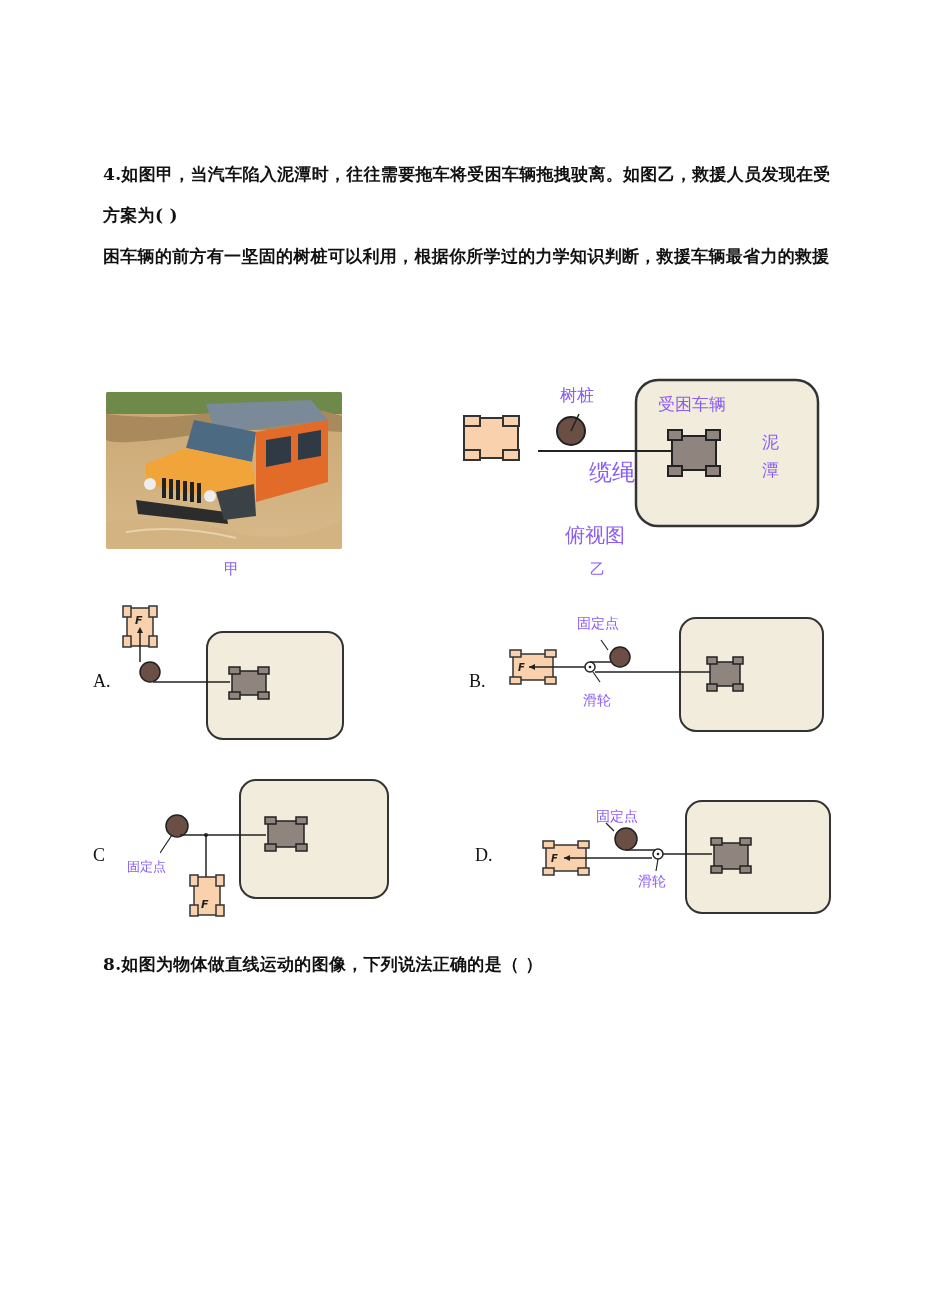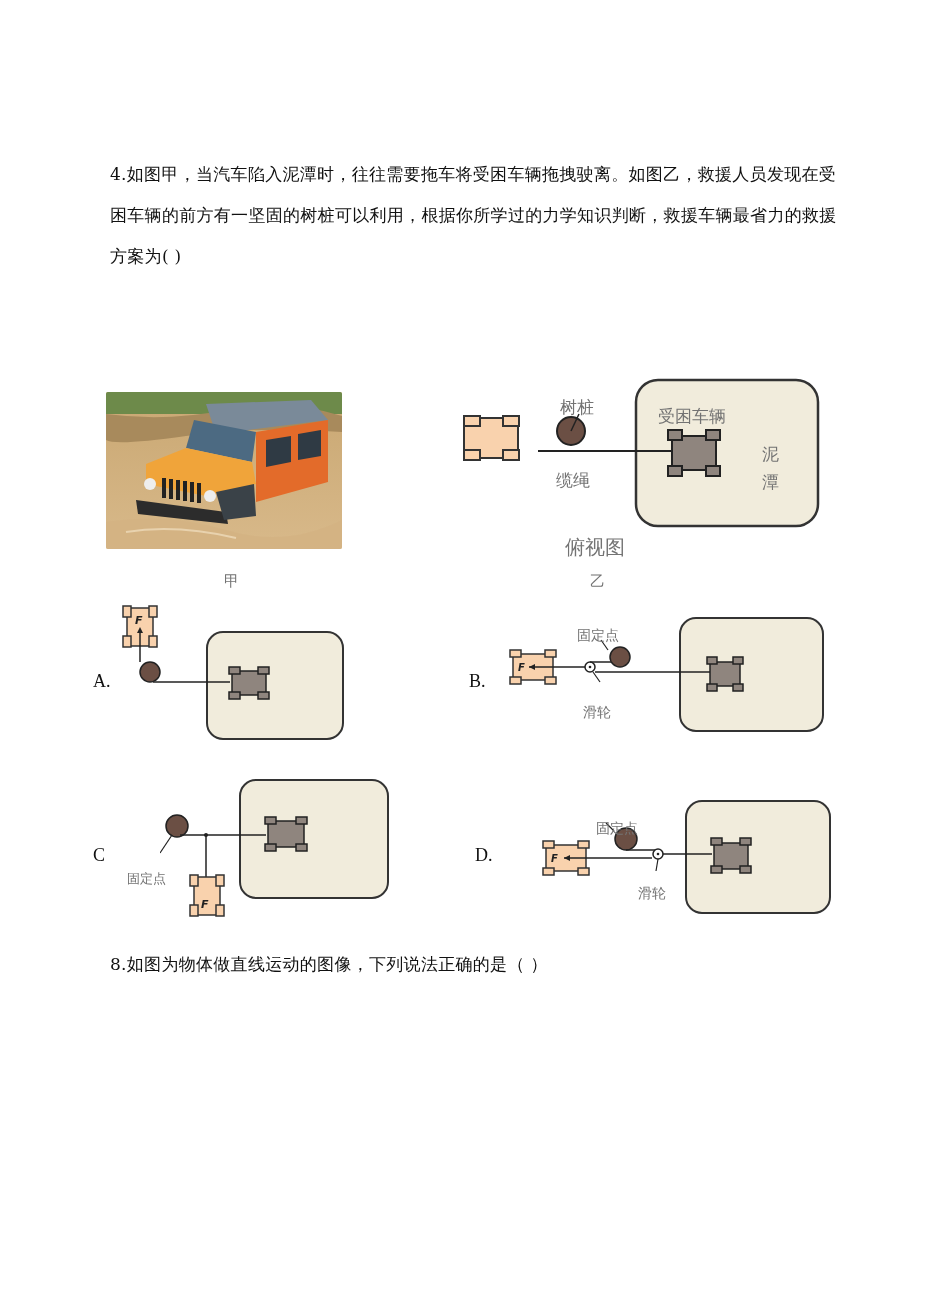--- a/index.html
+++ b/index.html
@@ -1,32 +1,32 @@
 <!DOCTYPE html>
 <html><head>
 <meta charset="utf-8">
 <style>
   html, body { margin:0; padding:0; background:#ffffff; }
   body { width:950px; height:1316px; position:relative; overflow:hidden;
          font-family:"DejaVu Serif", "Liberation Serif", serif; color:#111; }
-  .q-text { position:absolute; left:110px; width:770px; font-size:17px; line-height:41px; letter-spacing:0.3px; }
+  .q-text { position:absolute; left:103px; width:770px; font-size:17px; line-height:41px; letter-spacing:0.3px;font-weight:bold; }
   .abs { position:absolute; }
   .opt-label { position:absolute; font-family:"Liberation Serif", serif; font-size:18px; color:#111; }
-  .cap { position:absolute; font-family:"DejaVu Sans", sans-serif; font-size:15px; color:#737373;margin-top:12px; }
+  .cap { position:absolute; font-family:"DejaVu Sans", sans-serif; font-size:15px; color:#8b5cf6; }
   .diag-text { font-family:"DejaVu Sans", sans-serif; }
   svg text { font-family:"DejaVu Sans", sans-serif; }
   .photo { position:absolute; left:106px; top:392px; width:236px; height:157px; overflow:hidden; border-radius:2px; }
 </style>
 </head>
 <body>
 
 <div class="q-text" style="top:154px;">
   <div>4.如图甲，当汽车陷入泥潭时，往往需要拖车将受困车辆拖拽驶离。如图乙，救援人员发现在受</div>
+  <div>方案为(   )</div>
   <div>困车辆的前方有一坚固的树桩可以利用，根据你所学过的力学知识判断，救援车辆最省力的救援</div>
-  <div>方案为(   )</div>
 </div>
 
 <div class="photo">
   <svg width="236" height="157" viewBox="0 0 236 157">
     <defs>
       <linearGradient id="mudg" x1="0" y1="0" x2="0" y2="1">
         <stop offset="0" stop-color="#c9a772"></stop>
         <stop offset="1" stop-color="#d8b98a"></stop>
       </linearGradient>
     </defs>
@@ -84,21 +84,21 @@
 
   <g>
     <rect x="232" y="66" width="44" height="34" fill="#8f857e" stroke="#222" stroke-width="2"></rect>
     <rect x="228" y="60" width="14" height="10" fill="#8f857e" stroke="#222" stroke-width="2"></rect>
     <rect x="266" y="60" width="14" height="10" fill="#8f857e" stroke="#222" stroke-width="2"></rect>
     <rect x="228" y="96" width="14" height="10" fill="#8f857e" stroke="#222" stroke-width="2"></rect>
     <rect x="266" y="96" width="14" height="10" fill="#8f857e" stroke="#222" stroke-width="2"></rect>
   </g>
 </svg>
 <div class="cap diag-text" style="left:560px; top:384px; font-size:17px;">树桩</div>
-<div class="cap diag-text" style="left:556px; top:457px; font-size:17px;">缆绳</div>
+<div class="cap diag-text" style="left:589px; top:457px; font-size:23px;">缆绳</div>
 <div class="cap diag-text" style="left:658px; top:393px; font-size:17px;">受困车辆</div>
 <div class="cap diag-text" style="left:762px; top:431px; font-size:17px;">泥</div>
 <div class="cap diag-text" style="left:762px; top:459px; font-size:17px;">潭</div>
 <div class="cap diag-text" style="left:565px; top:522px; font-size:20px;">俯视图</div>
 <div class="cap" style="left:590px; top:560px;">乙</div>
 
 <div class="opt-label" style="left:93px; top:671px;">A.</div>
 <svg class="abs" style="left:110px; top:598px;" width="240" height="148" viewBox="0 0 240 148">
   <rect x="97" y="34" width="136" height="107" rx="16" fill="#f1ecdc" stroke="#333" stroke-width="2"></rect>
 

